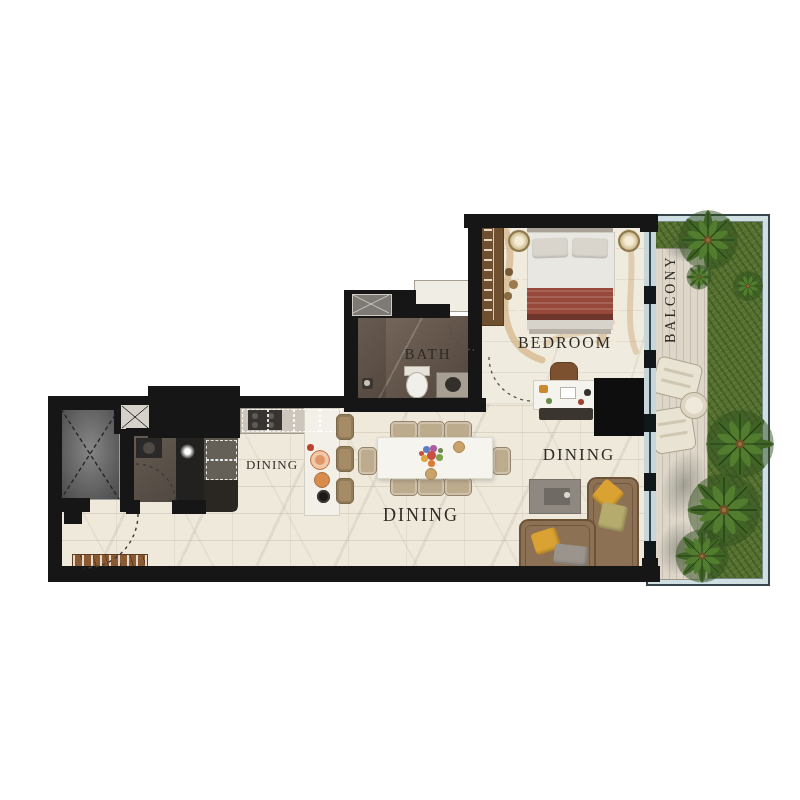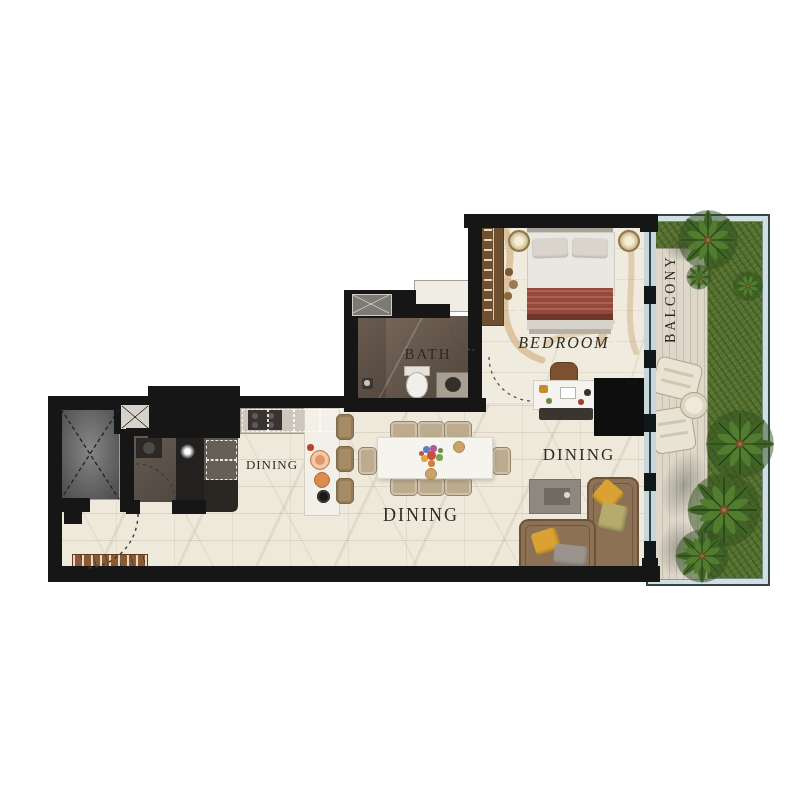--- a/index.html
+++ b/index.html
@@ -242,21 +242,21 @@
   <div class="winglass" style="left:644px;top:228px;width:12px;height:334px;"></div>
   <div class="mull" style="top:286px;"></div>
   <div class="mull" style="top:350px;"></div>
   <div class="mull" style="top:414px;"></div>
   <div class="mull" style="top:473px;"></div>
   <div class="mull" style="top:541px;"></div>
   <div class="wall" style="left:640px;top:214px;width:18px;height:18px;"></div>
   <div class="wall" style="left:642px;top:558px;width:16px;height:24px;"></div>
 
   <div class="label" style="left:396px;top:346px;width:64px;font-size:15px;">BATH</div>
-  <div class="label" style="left:518px;top:334px;width:92px;font-size:16px;font-style:italic;">BEDROOM</div>
+  <div class="label" style="left:518px;top:334px;width:92px;font-size:16px;">BEDROOM</div>
   <div class="label" style="left:240px;top:457px;width:64px;font-size:13px;letter-spacing:1px;">DINING</div>
   <div class="label" style="left:383px;top:505px;width:76px;font-size:18px;">DINING</div>
   <div class="label" style="left:541px;top:445px;width:76px;font-size:17px;">DINING</div>
   <div class="label vlabel" style="left:658px;top:252px;width:26px;height:94px;font-size:14px;">BALCONY</div>
 
   <svg class="overlay" width="800" height="800" viewBox="0 0 800 800">
     <g fill="none">
       <path d="M138,514 A54,54 0 0 1 84,568" stroke="#3a3a38" stroke-width="1.4" stroke-dasharray="3 4"></path>
       <path d="M136,464 A40,40 0 0 1 176,504" stroke="#3a3a38" stroke-width="1.3" stroke-dasharray="3 4"></path>
       <path d="M450,326 A24,24 0 0 0 474,350" stroke="#555049" stroke-width="1.3" stroke-dasharray="3 3"></path>

